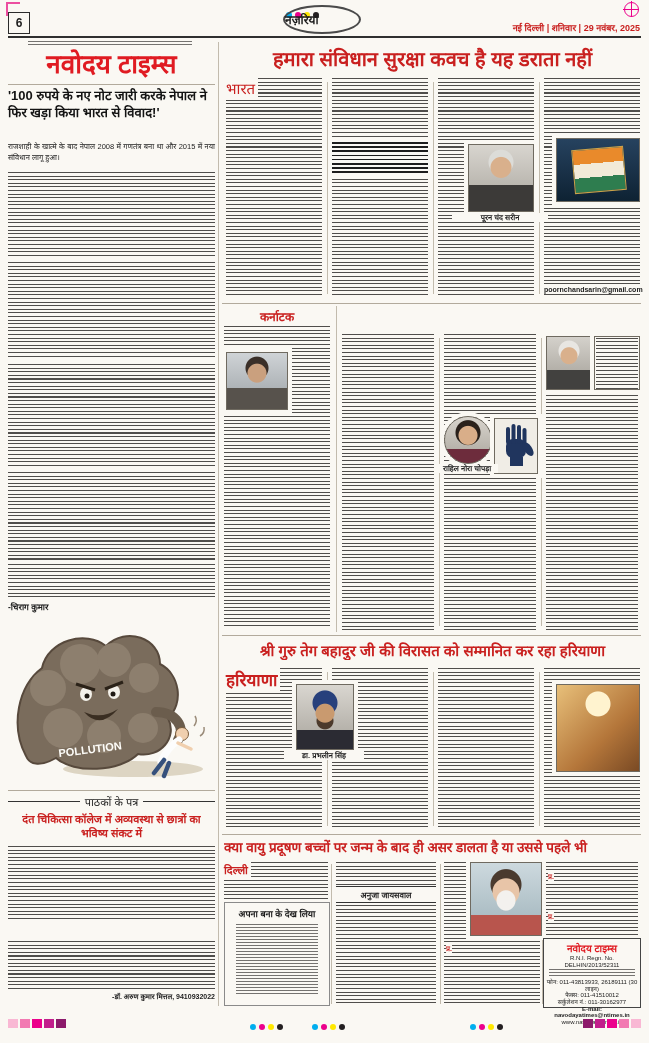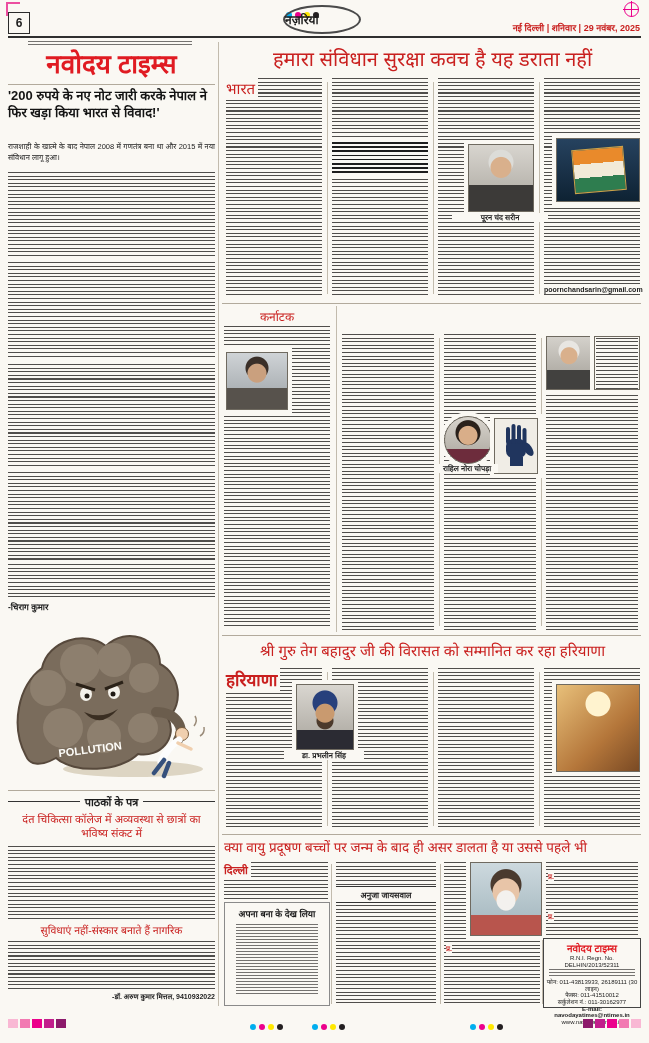--- a/index.html
+++ b/index.html
@@ -11,21 +11,21 @@
   .sim-t{background-image:repeating-linear-gradient(180deg,rgba(60,58,56,.7) 0,rgba(60,58,56,.7) 1px,rgba(0,0,0,0) 1px,rgba(0,0,0,0) 3px);}
   .simb{background-color:#faf8f3;background-image:repeating-linear-gradient(180deg,rgba(10,10,10,.92) 0,rgba(10,10,10,.92) 1.6px,rgba(0,0,0,0) 1.6px,rgba(0,0,0,0) 4.2px);}
   .red{color:#c9201f;}
   .hline{background:#b2aa9c;height:1px;}
   .vline{background:#c2bbad;width:1px;}
   .photo{border:1px solid #6f6a60;box-shadow:0 0 0 4px #faf8f3;}
   .cap{font-size:7.5px;font-weight:bold;text-align:center;background:#faf8f3;line-height:1.2;}
   .onpage{background:#faf8f3;}
   .dot{display:inline-block;width:6px;height:6px;border-radius:50%;margin-right:3px;}
   .sq{display:inline-block;width:10px;height:9px;margin-right:2px;}
-  .headline-red{font-weight:normal;color:#c9201f;}
+  .headline-red{font-weight:bold;color:#c9201f;}
   .nowrap{white-space:nowrap;overflow:hidden;}
 </style>
 </head>
 <body>
 
 <div class="page">
 
   <div class="abs" style="left:6px;top:2px;width:12px;height:12px;border-left:2px solid #ec4fa0;border-top:2px solid #ec4fa0;"></div>
   <div class="abs" style="left:286px;top:4px;">
     <span class="dot" style="background:#00aeef;"></span><span class="dot" style="background:#ec008c;"></span><span class="dot" style="background:#ffe800;"></span><span class="dot" style="background:#231f20;"></span>
@@ -41,21 +41,21 @@
   <div class="abs" style="left:283px;top:5px;width:74px;height:25px;border:2px solid #4a4a4a;border-radius:50%;display:flex;align-items:center;justify-content:flex-start;font-weight:bold;font-size:12px;">
       <span>नज़रिया</span>
     </div>
   <div class="abs red" style="left:340px;top:21px;width:300px;text-align:right;font-weight:bold;font-size:9px;">नई दिल्ली | शनिवार | 29 नवंबर, 2025</div>
   <div class="abs" style="left:8px;top:36px;width:633px;height:2px;background:#2f2f2f;"></div>
 
   <div class="abs sim-t" style="left:28px;top:41px;width:164px;height:6px;"></div>
   <div class="abs" style="left:8px;top:48px;width:207px;height:33px;text-align:center;font-weight:bold;font-size:26px;line-height:33px;color:#e01b22;">नवोदय टाइम्स</div>
   <div class="abs hline" style="left:8px;top:84px;width:207px;"></div>
 
-  <div class="abs" style="left:8px;top:88px;width:207px;font-weight:bold;font-size:13px;line-height:1.28;color:#141414;">'200 रुपये के नए नोट जारी करके नेपाल ने फिर खड़ा किया भारत से विवाद!'</div>
+  <div class="abs" style="left:8px;top:88px;width:207px;font-weight:bold;font-size:13px;line-height:1.28;color:#141414;">'100 रुपये के नए नोट जारी करके नेपाल ने फिर खड़ा किया भारत से विवाद!'</div>
   <div class="abs" style="left:8px;top:142px;width:207px;font-size:7.5px;line-height:1.45;text-align:justify;color:#222;">राजशाही के खात्मे के बाद नेपाल 2008 में गणतंत्र बना था और 2015 में नया संविधान लागू हुआ।</div>
   <div class="abs sim" style="left:8px;top:172px;width:207px;height:84px;"></div>
   <div class="abs sim" style="left:8px;top:262px;width:207px;height:96px;"></div>
   <div class="abs sim" style="left:8px;top:364px;width:207px;height:102px;"></div>
   <div class="abs sim" style="left:8px;top:472px;width:207px;height:88px;"></div>
   <div class="abs sim" style="left:8px;top:564px;width:207px;height:34px;"></div>
   <div class="abs" style="left:8px;top:601px;width:207px;text-align:left;font-weight:bold;font-size:8.5px;">-चिराग कुमार</div>
 
   <svg class="abs" style="left:8px;top:616px;" width="207" height="170" viewBox="0 0 207 170">
     <ellipse cx="125" cy="153" rx="70" ry="8" fill="#ddd5c3"></ellipse>
@@ -84,26 +84,25 @@
       <path d="M156,144 L146,157" stroke="#35507c" stroke-width="4.5" stroke-linecap="round"></path>
       <path d="M161,147 L156,160" stroke="#35507c" stroke-width="4.5" stroke-linecap="round"></path>
       <path d="M170,127 L183,133" stroke="#f0cfae" stroke-width="3.5" stroke-linecap="round"></path>
       <path d="M186,110 q4,-5 1,-10 M192,120 q5,-3 4,-9" stroke="#9a8b79" stroke-width="1.5" fill="none"></path>
     </g>
   </svg>
 
   <div class="abs hline" style="left:8px;top:790px;width:207px;"></div>
   <div class="abs" style="left:8px;top:794px;width:207px;display:flex;align-items:center;gap:5px;">
     <span style="flex:1;height:1px;background:#333;"></span>
-    <span style="font-weight:bold;font-size:11px;">पाठकों के पत्र</span>
+    <span style="font-weight:normal;font-size:11px;">पाठकों के पत्र</span>
     <span style="flex:1;height:1px;background:#333;"></span>
   </div>
   <div class="abs headline-red" style="left:8px;top:812px;width:207px;text-align:center;font-size:11px;line-height:1.3;">दंत चिकित्सा कॉलेज में अव्यवस्था से छात्रों का भविष्य संकट में</div>
   <div class="abs sim" style="left:8px;top:846px;width:207px;height:74px;"></div>
-  <div class="abs headline-red" style="left:8px;top:924px;width:207px;text-align:center;font-size:10.5px;line-height:1.25;">सुविधाएं नहीं-संस्कार बनाते हैं नागरिक</div>
   <div class="abs sim" style="left:8px;top:941px;width:207px;height:48px;"></div>
   <div class="abs" style="left:8px;top:992px;width:207px;text-align:right;font-weight:bold;font-size:7px;">-डॉ. अरुण कुमार मित्तल, 9410932022</div>
 
   <div class="abs vline" style="left:218px;top:42px;height:964px;"></div>
 
   <div class="abs headline-red nowrap" style="left:224px;top:45px;width:417px;text-align:center;font-size:20px;">हमारा संविधान सुरक्षा कवच है यह डराता नहीं</div>
   <div class="abs sim" style="left:226px;top:78px;width:96px;height:220px;"></div>
   <div class="abs sim" style="left:332px;top:78px;width:96px;height:220px;"></div>
   <div class="abs sim" style="left:438px;top:78px;width:96px;height:220px;"></div>
   <div class="abs sim" style="left:544px;top:78px;width:96px;height:220px;"></div>

